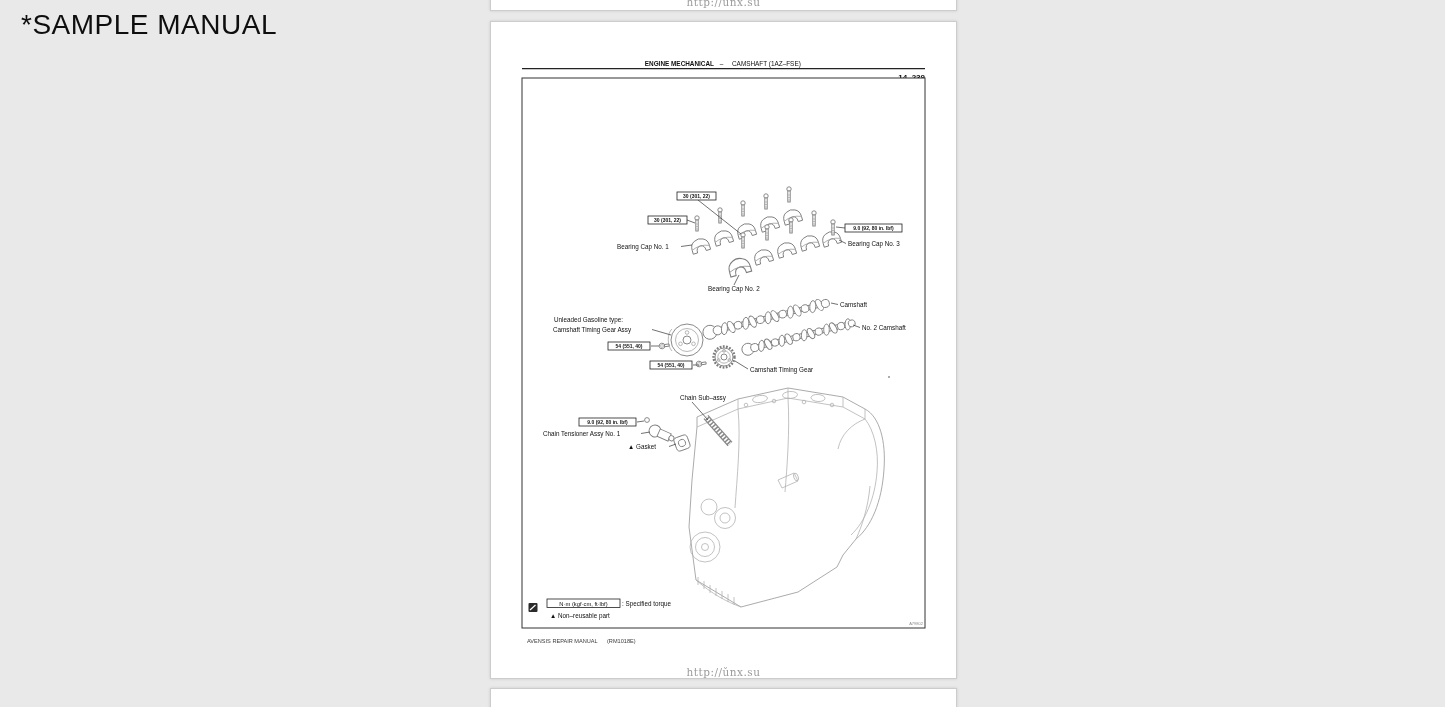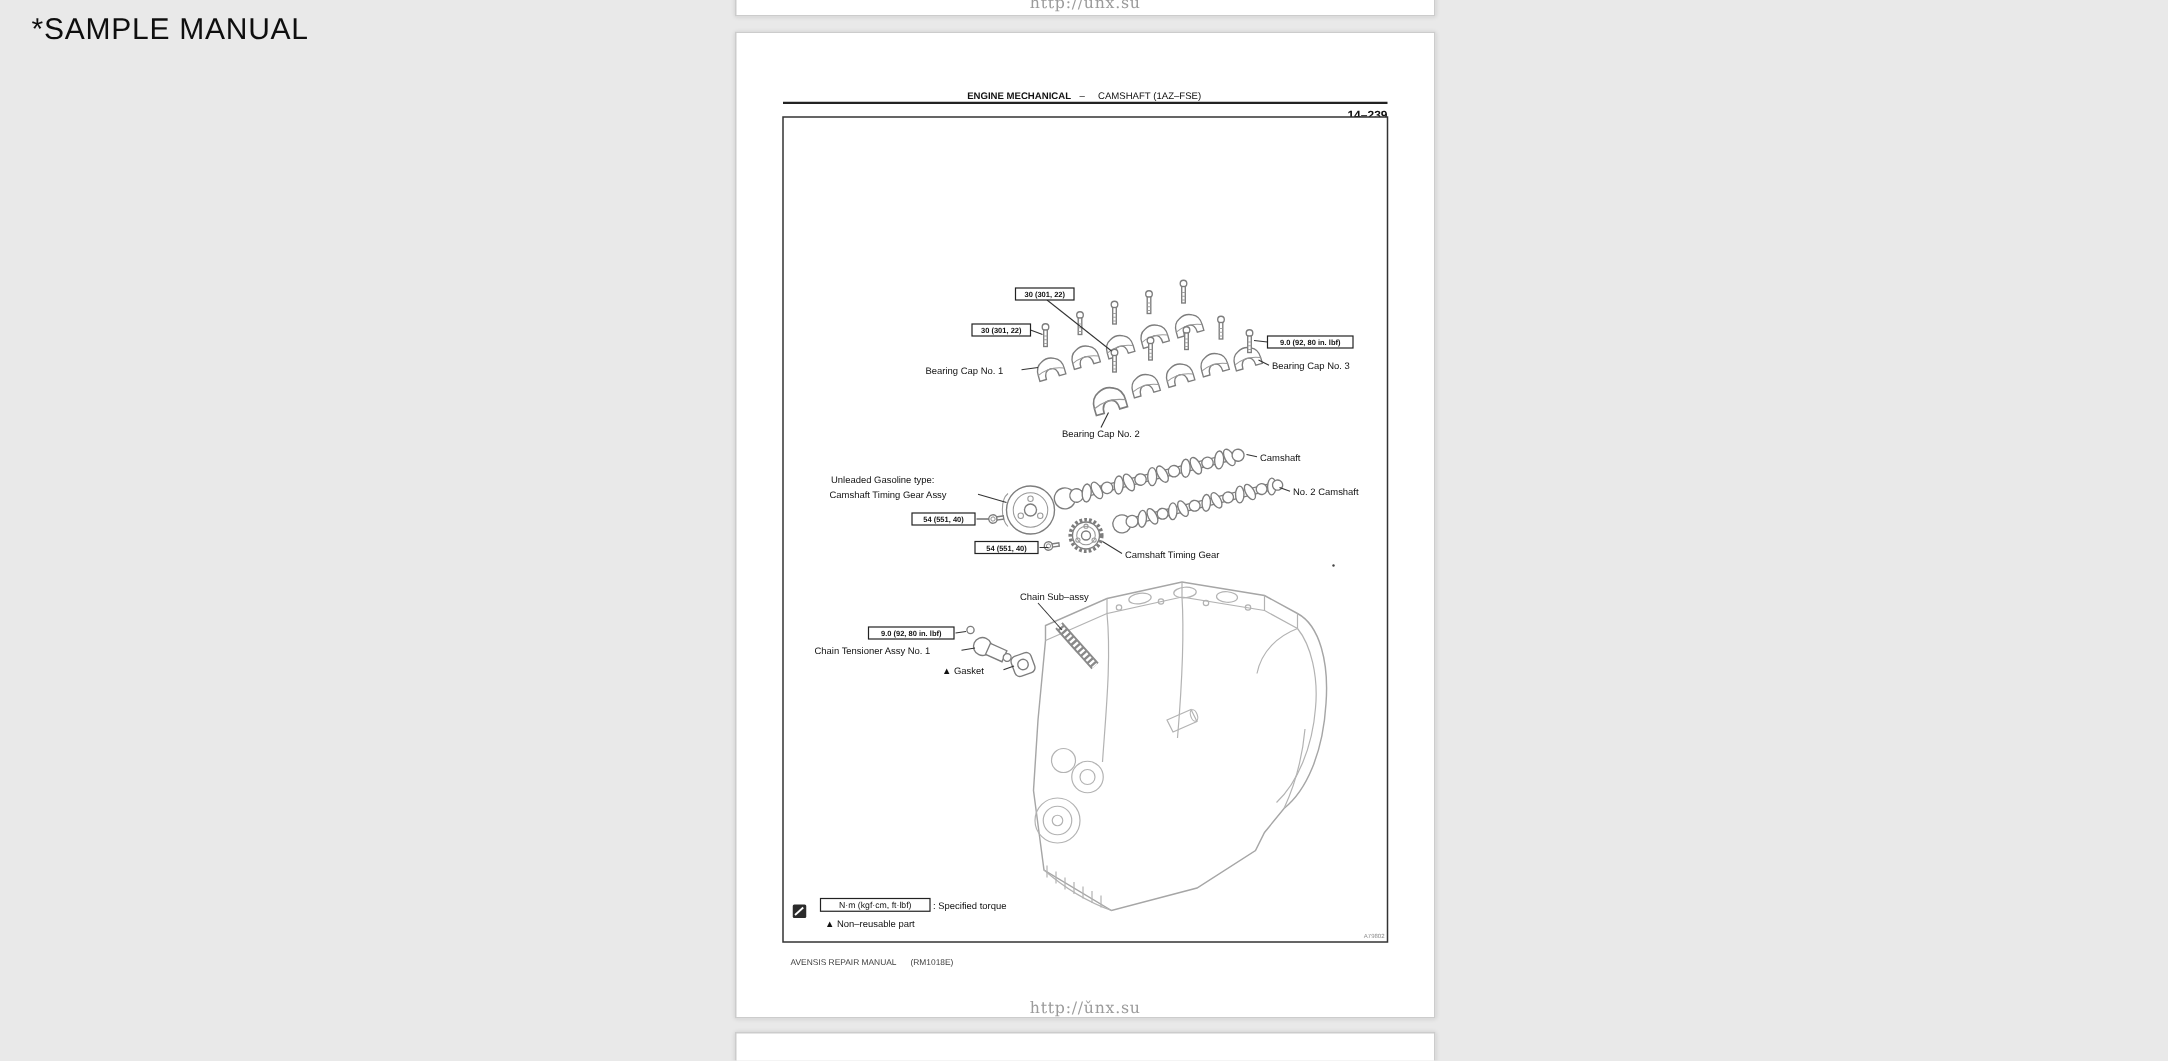--- a/index.html
+++ b/index.html
@@ -4,21 +4,21 @@
 <style>
   html,body{margin:0;padding:0;}
   body{
     width:1445px;height:707px;overflow:hidden;
     background:#e9e9e9;
     font-family:"Liberation Sans",sans-serif;
     position:relative;
   }
   .banner{
     position:absolute;left:21px;top:9px;
-    font-size:20px;color:#0e0e0e;letter-spacing:0.5px;
+    font-size:28px;color:#0e0e0e;letter-spacing:0.5px;
   }
   .sheet{
     position:absolute;left:490px;width:467px;background:#ffffff;
     border:1px solid #cccccc;box-sizing:border-box;
     box-shadow:0 0 3px rgba(0,0,0,0.12);
   }
   .sheet-top{top:-7px;height:18px;}
   .sheet-main{top:21px;height:658px;}
   .sheet-bottom{top:688px;height:40px;}
   .wm{

